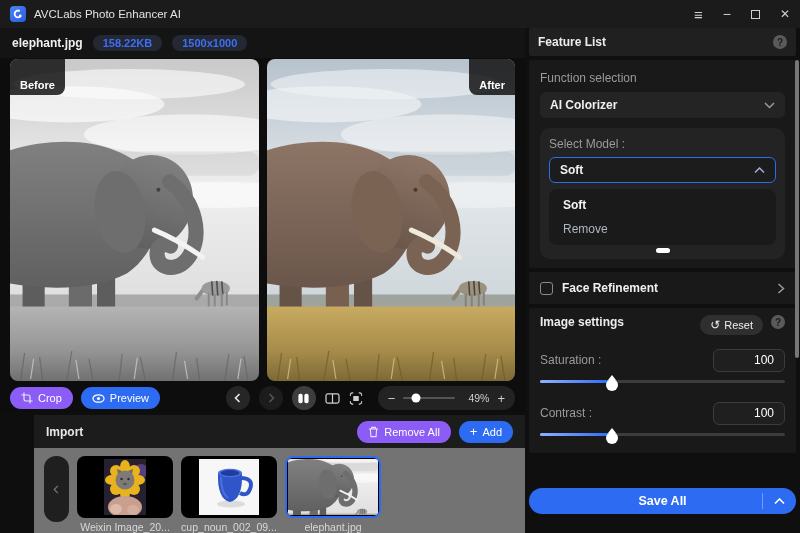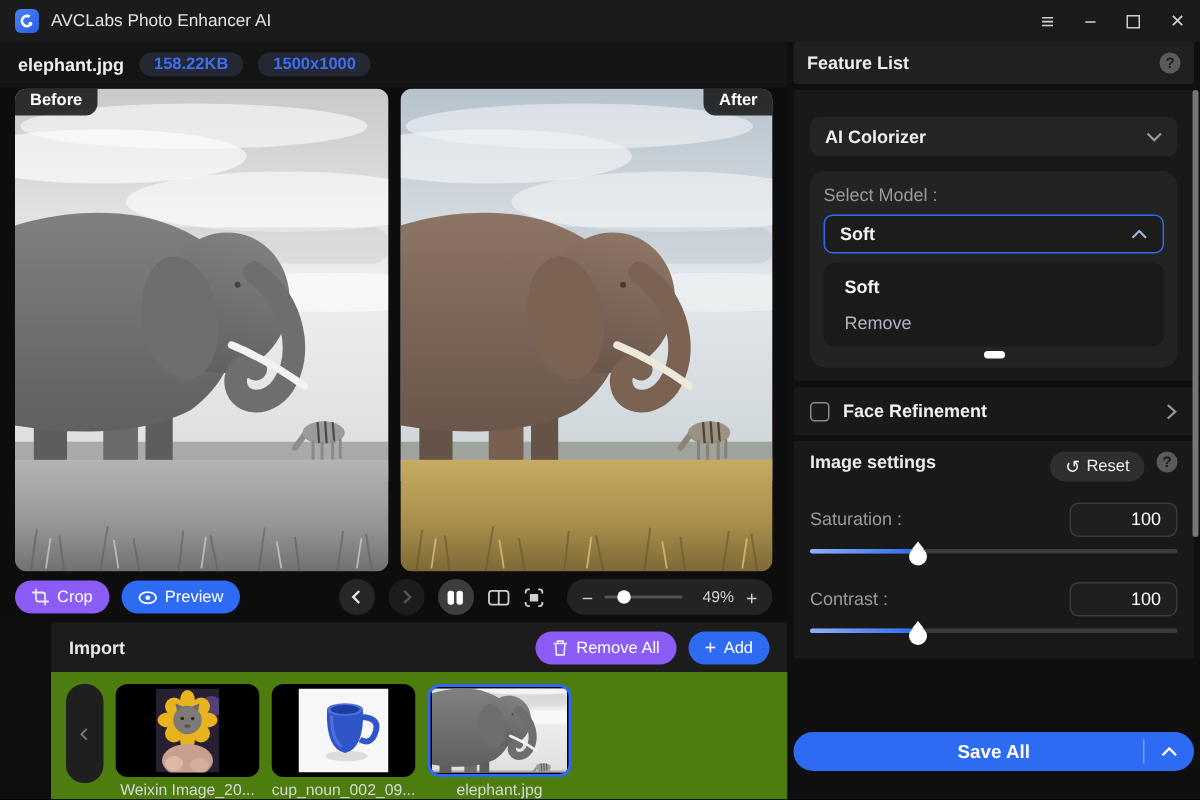--- a/index.html
+++ b/index.html
@@ -21,21 +21,21 @@
   
   .fileinfo { height:30px; display:flex; align-items:center; gap:10px; padding:0 12px; background:#141414; }
   .fname { font-size:12px; font-weight:bold; color:#f0f0f0; }
   .fpill { background:#232833; color:#3f6ef5; font-size:11px; font-weight:bold; padding:2px 10px; border-radius:10px; }
 
   
   .compare { height:324px; display:flex; gap:8px; padding:1px 10px 0 10px; background:#0d0d0d; }
   .pane { position:relative; width:252px; height:322px; border-radius:8px; overflow:hidden; background:#222; }
   .scene-host, .scene-host svg { width:100%; height:100%; display:block; }
   .grayed { filter:grayscale(1) brightness(1.06) contrast(.96); }
-  .badge { position:absolute; top:0; font-size:11px; font-weight:bold; color:#fff; background:rgba(10,10,10,.82); padding:2px 10px 4px; z-index:2; }
+  .badge { position:absolute; top:0; font-size:11px; font-weight:bold; color:#fff; background:rgba(10,10,10,.82); padding:20px 10px 4px; z-index:2; }
   .badge.b-left { left:0; border-bottom-right-radius:8px; }
   .badge.b-right { right:0; border-bottom-left-radius:8px; }
 
   
   .toolbar { height:30px; display:flex; align-items:center; padding:2px 10px 0; background:#0d0d0d; gap:8px; }
   .tbtn { height:22px; display:flex; align-items:center; gap:5px; padding:0 11px; border-radius:11px; font-size:11px; color:#fff; background:#8b5cf6; cursor:pointer; }
   .tbtn.blue { background:#2e6bf3; }
   .navgrp { margin-left:auto; display:flex; align-items:center; gap:9px; }
   .circ { width:24px; height:24px; border-radius:50%; display:flex; align-items:center; justify-content:center; background:#262626; color:#e8e8e8; cursor:pointer; }
   .circ.dim { background:#1c1c1c; color:#555; }
@@ -44,21 +44,21 @@
   .zoompill { margin-left:6px; height:24px; background:#232323; border-radius:12px; display:flex; align-items:center; gap:8px; padding:0 10px; }
   .zoompill .sign { color:#cfcfcf; font-size:13px; cursor:pointer; line-height:1; }
   .ztrack { position:relative; width:52px; height:2.5px; background:#555; border-radius:2px; cursor:pointer; }
   .zdot { position:absolute; left:25%; top:50%; transform:translate(-50%,-50%); width:9px; height:9px; background:#fff; border-radius:50%; }
   .zval { font-size:10.5px; color:#cfcfcf; min-width:26px; text-align:right; }
 
   
   .import { flex:1; display:flex; flex-direction:column; margin-top:3px;padding-left:34px; }
   .import-head { height:33px; background:#1c1c1c; display:flex; align-items:center; padding:0 12px; gap:8px; }
   .import-title { font-size:12px; font-weight:bold; color:#e8e8e8; }
-  .import-strip { flex:1; background:#4d7c0f; display:flex; align-items:flex-start; gap:8px; padding:8px 0 0 10px; }
+  .import-strip { flex:1; background:#737373; display:flex; align-items:flex-start; gap:8px; padding:8px 0 0 10px; }
   .scrollpill { width:25px; height:66px; border-radius:12px; background:#1f1f1f; display:flex; align-items:center; justify-content:center; color:#777; cursor:pointer; flex:none; }
   .thumb { width:96px; display:flex; flex-direction:column; align-items:center; gap:3px; }
   .tbox { width:96px; height:62px; background:#000; border-radius:8px; display:flex; align-items:center; justify-content:center; overflow:hidden; cursor:pointer; border:2px solid transparent; }
   .tbox.selected { border-color:#2e6bf3; }
   .tlabel { font-size:10.5px; color:#d8d8d8; max-width:96px; white-space:nowrap; }
 
   
   .right-panel { position:relative; width:275px; background:#0f0f0f; display:flex; flex-direction:column; padding:0 4px; }
   .sect { background:#191919; border-radius:2px; }
   .panel-head { height:28px; display:flex; align-items:center; padding:0 9px; background:#202020; margin-bottom:4px; }
@@ -487,20 +487,21 @@
       </div>
     </div>
 
     <div class="right-panel">
       <div class="panel-head sect">
         <span class="ttl">Feature List</span>
         <span class="qmark">?</span>
       </div>
 
       <div class="card1 sect">
+        <div class="dimlabel">Function selection</div>
         <div class="select">
           <span>AI Colorizer</span>
           <span class="chev">
               <svg width="11" height="7" viewBox="0 0 11 7" fill="none" stroke="currentColor" stroke-width="1.5">
                 <polyline points="1,1 5.5,5.5 10,1"></polyline>
               </svg>
             </span>
         </div>
 
         <div class="innercard">

